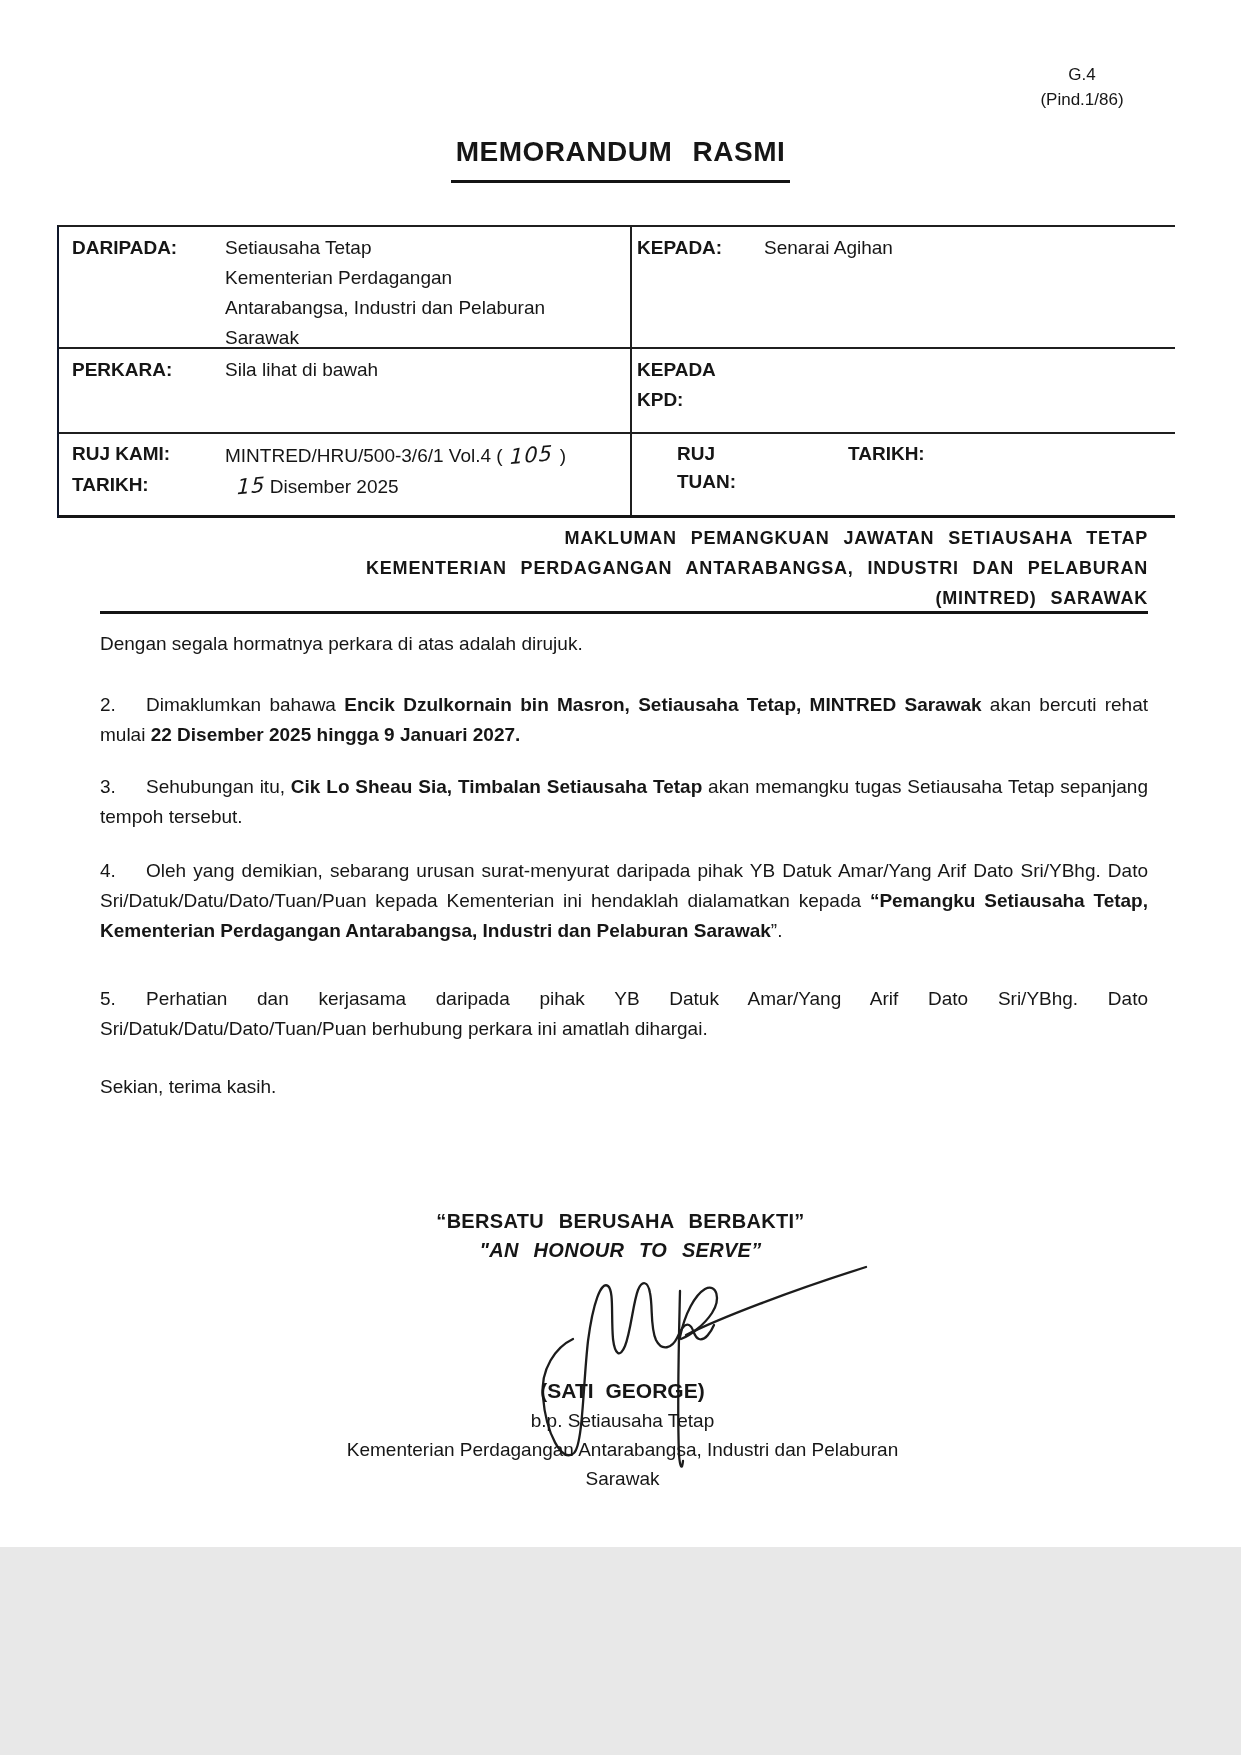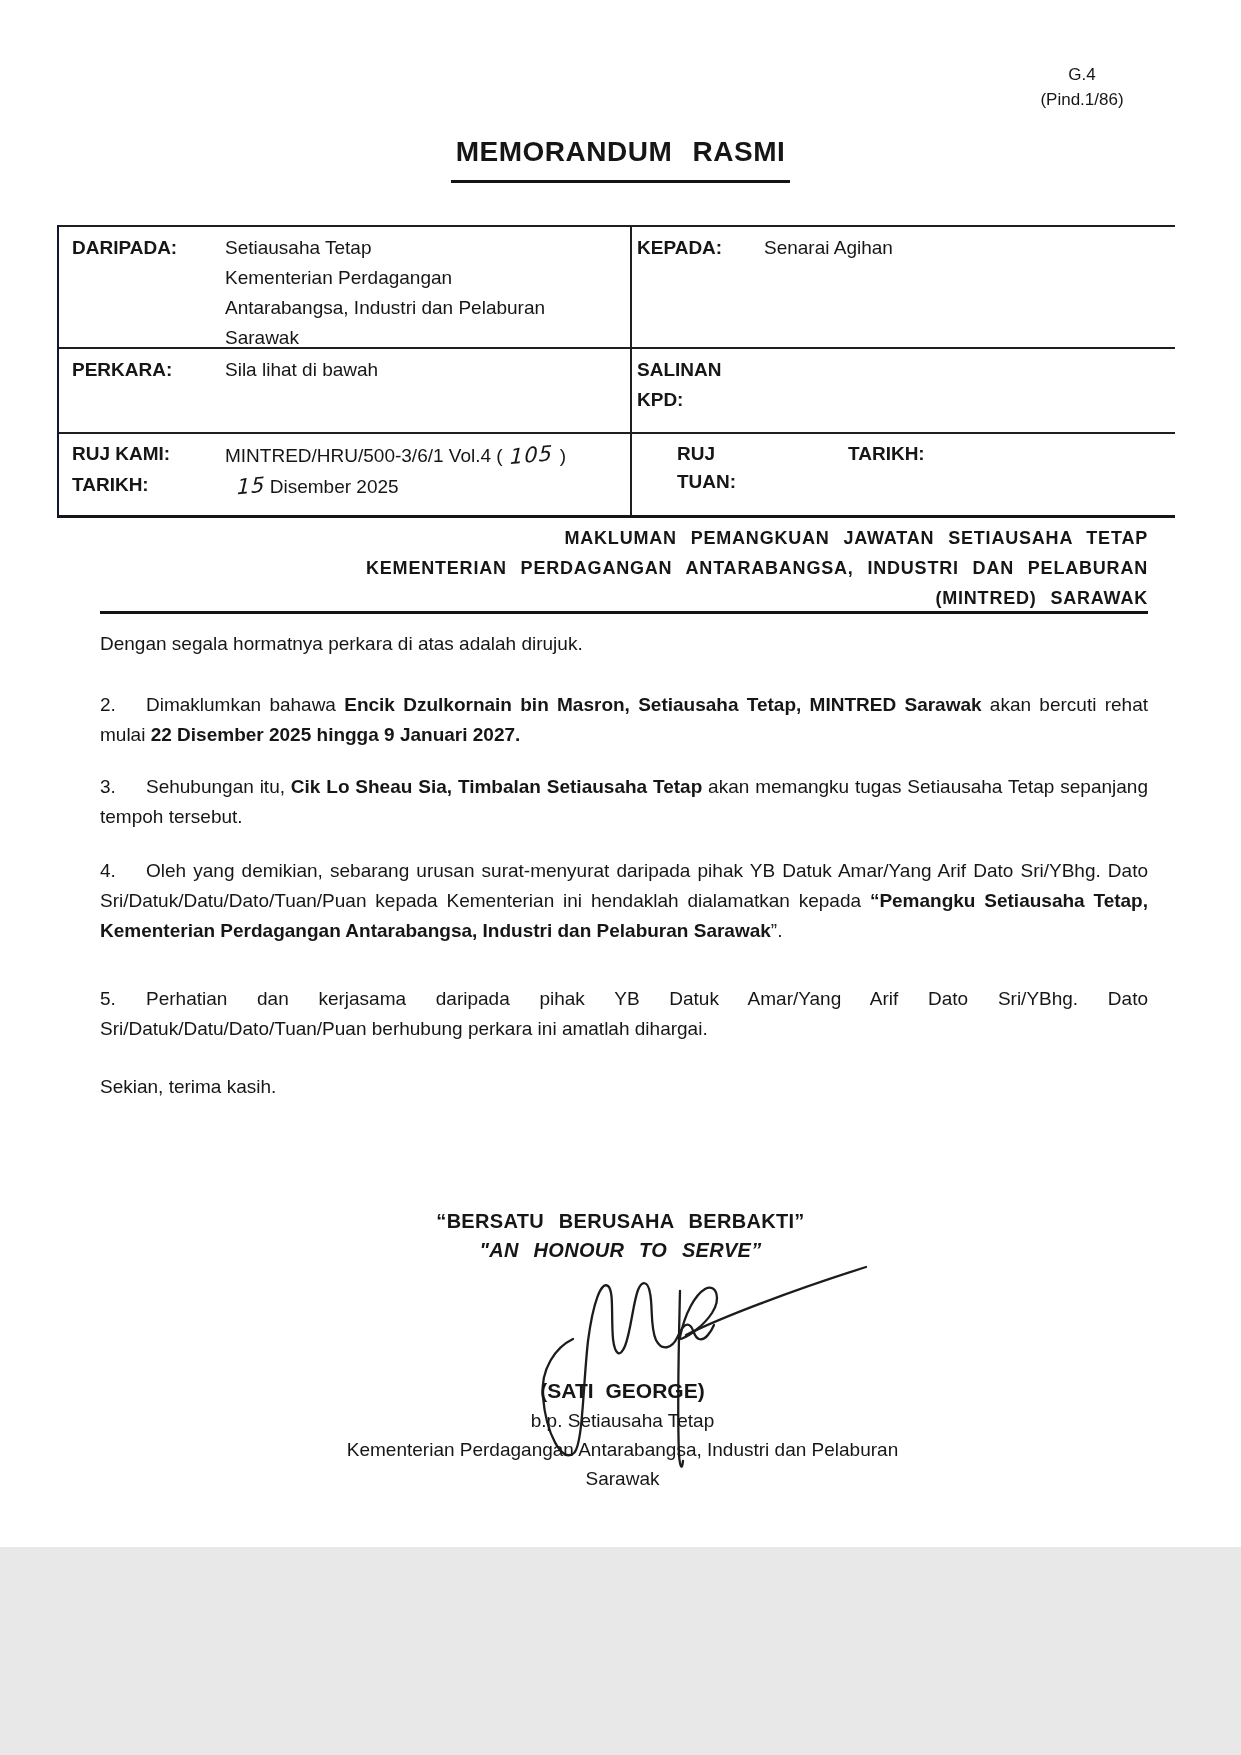--- a/index.html
+++ b/index.html
@@ -98,21 +98,21 @@
       </div>
     </div>
     <div class="mrow r2">
       <div class="mcell-l">
         <div class="pair">
           <span class="lbl">PERKARA:</span>
           <span class="val">Sila lihat di bawah</span>
         </div>
       </div>
       <div class="mcell-r">
-        <div class="stack">SALINAN</div>
+        <div class="stack">KEPADA</div>
         <div class="stack">KPD:</div>
       </div>
     </div>
     <div class="mrow r3 last">
       <div class="mcell-l">
         <div class="ref-line">
           <span class="lbl">RUJ KAMI:</span>
           <span class="val"><span>MINTRED/HRU/500-3/6/1 Vol.4 (</span><span class="hand in-paren">105</span><span>)</span></span>
         </div>
         <div class="ref-line">

